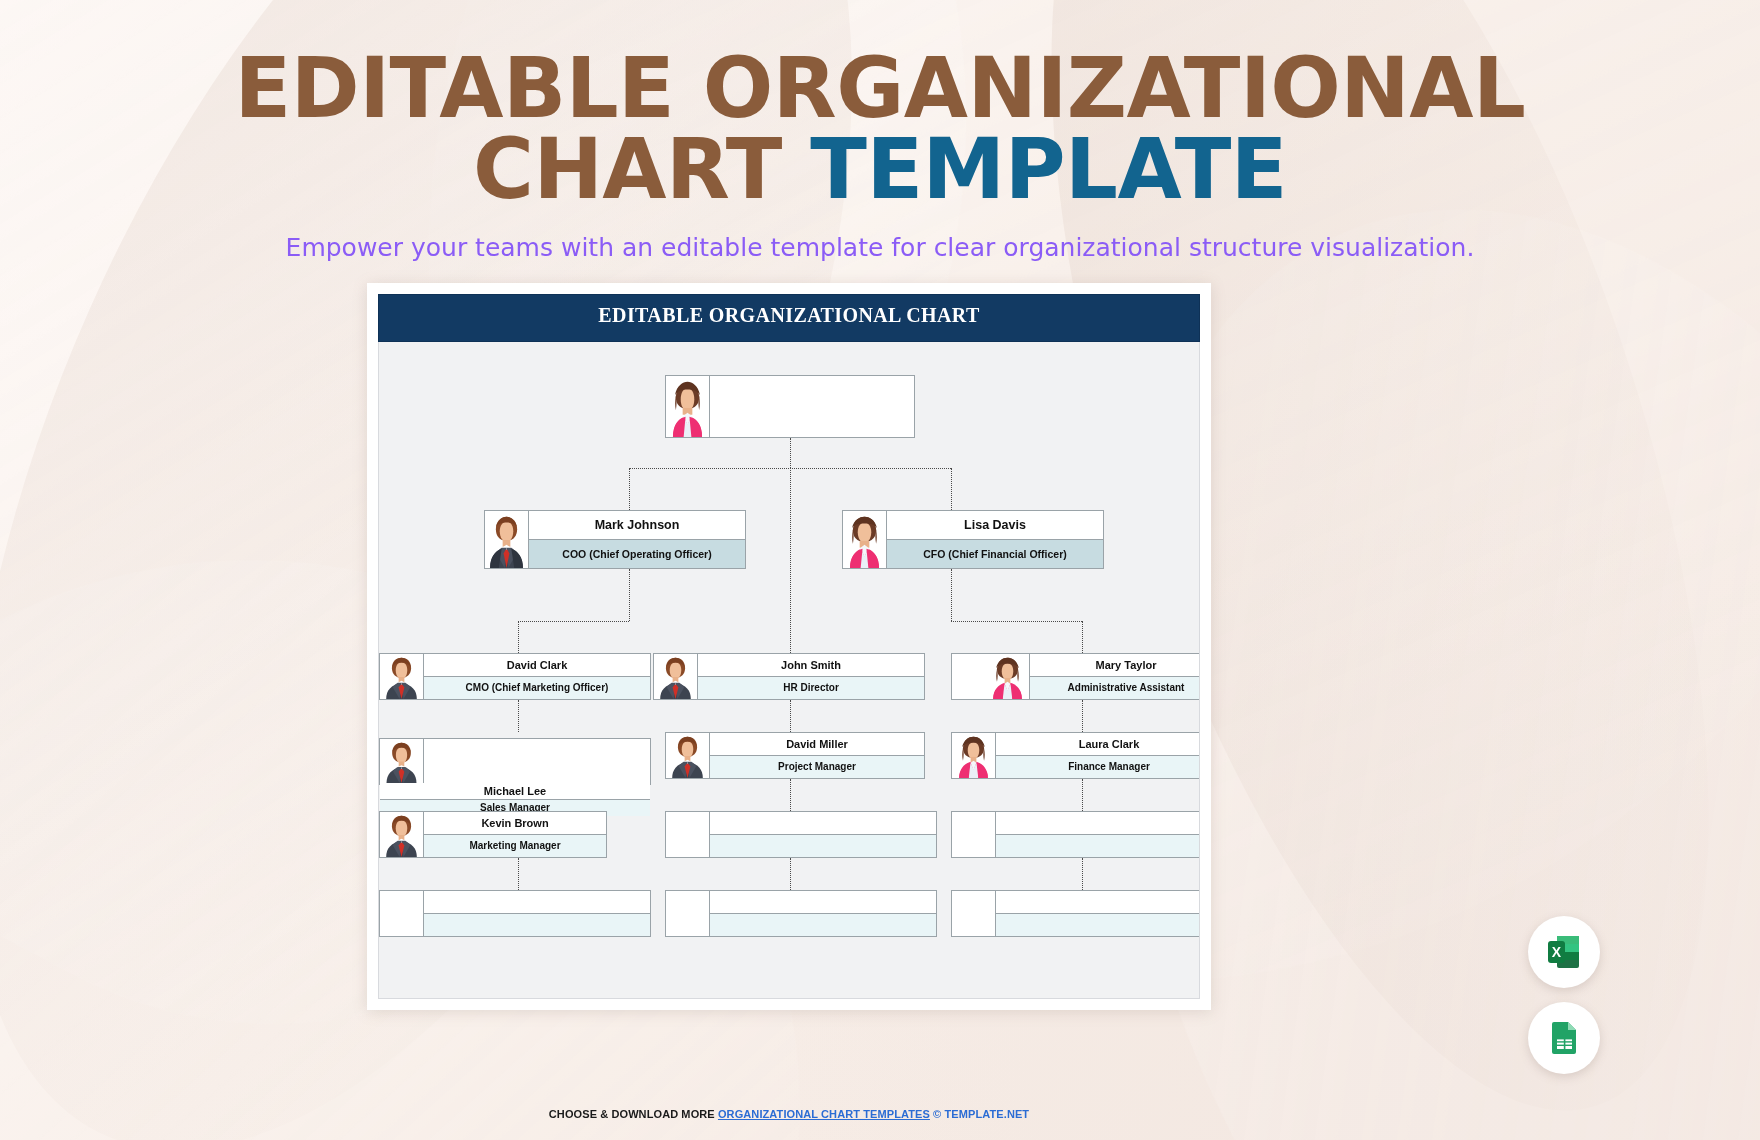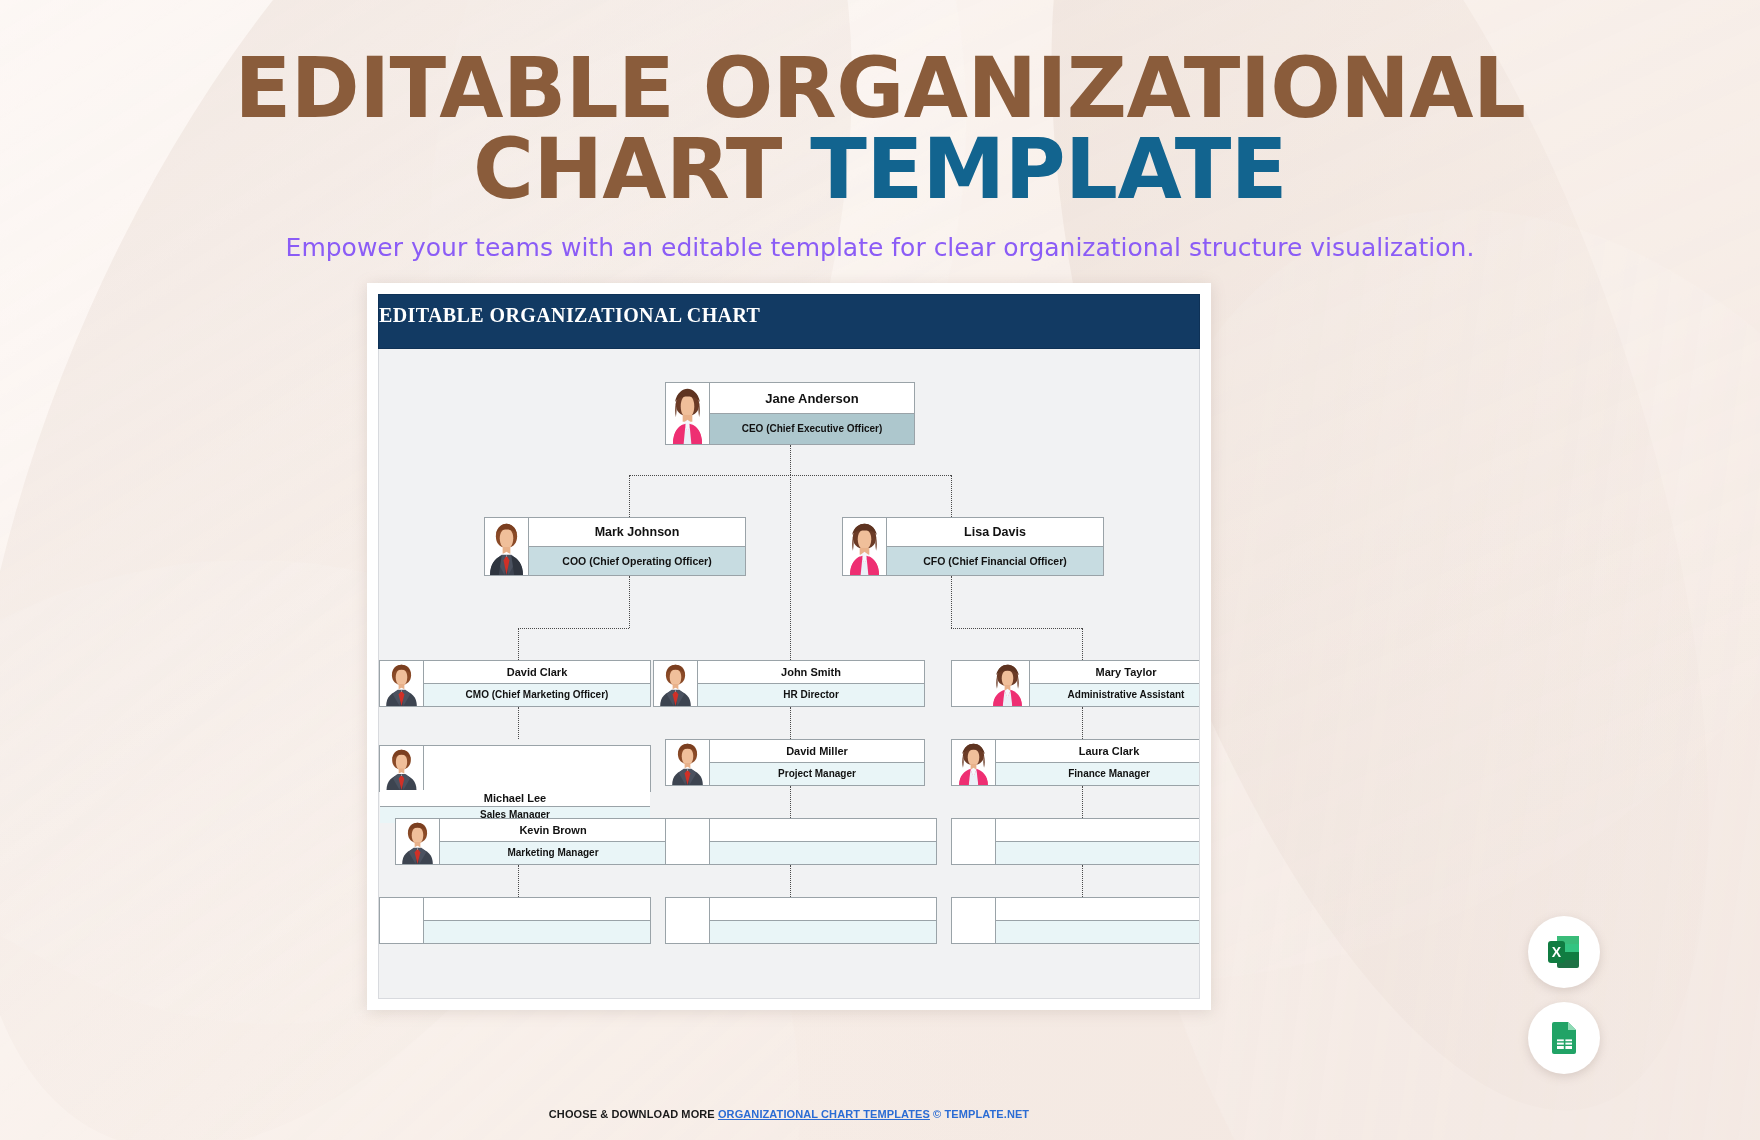--- a/index.html
+++ b/index.html
@@ -63,25 +63,26 @@
     left: 367px; top: 283px;
     width: 844px; height: 727px;
     background: #ffffff;
     box-shadow: 0 2px 14px rgba(120,100,90,0.18);
     padding: 11px;
   }
   .card-inner { width: 100%; height: 100%; display:flex; flex-direction: column; }
   .chart-title {
     background: #123a63;
     color: #ffffff;
+    text-align: center;
     font-family: "Liberation Serif", serif;
     font-weight: 700;
     font-size: 20px;
     letter-spacing: 0.4px;
-    padding: 9px 0 21px;
+    padding: 9px 0 14px;
     border: 1px solid #0e3156;
   }
   .chart-body {
     position: relative;
     flex: 1;
     background: #f1f2f3;
     border: 1px solid #d8dade;
     border-top: none;
     overflow: hidden;
   }
@@ -218,24 +219,20 @@
             <path d="M15 24c0-7 3-11 7-11s7 4 7 11-3 12-7 12-7-5-7-12z" fill="#f0bf9a"></path>
             <path d="M9 20c2-10 8-14 13-14s11 4 13 14c-2-4-6-6-13-6s-11 2-13 6z" fill="#5e3320"></path>
             <path d="M10 20c-1 6-1 11 0 15 1-6 1-10 0-15zM34 20c1 6 1 11 0 15-1-6-1-10 0-15z" fill="#6b3b26"></path>
             <path d="M17 33h10v7H17z" fill="#e8b18a"></path>
             <path d="M7 63c0-13 6-20 15-22 9 2 15 9 15 22z" fill="#f0437d"></path>
             <path d="M18 41l4 10 4-10-4-3z" fill="#f4f7fb"></path>
             <path d="M18 41c-2 6-2 14-2 22h12c0-8 0-16-2-22l-4 9z" fill="#eaf0f7"></path>
             <path d="M7 63c0-12 5-19 13-21l-2 21z" fill="#ee2f72"></path>
             <path d="M37 63c0-12-5-19-13-21l2 21z" fill="#ee2f72"></path>
           </svg>
-        </div>
-        <div class="fields">
-          <div class="name">Jane Anderson</div>
-          <div class="role">CEO (Chief Executive Officer)</div>
         </div>
       </div>
 
       <div class="node exec2" style="left:105px; top:168px; width:262px; height:59px;">
         <div class="photo">
           <svg viewBox="0 0 44 59" preserveAspectRatio="xMidYMax meet" aria-hidden="true">
             <path d="M11 19c0-8 5-13 11-13s11 5 11 13c0 7-4 12-11 12s-11-5-11-12z" fill="#8a4a27"></path>
             <path d="M15 21c0-6 3-10 7-10s7 4 7 10-3 11-7 11-7-5-7-11z" fill="#f0bf9a"></path>
             <path d="M11 17c2-8 7-11 11-11s9 3 11 11c-2-4-6-5-11-5s-9 1-11 5z" fill="#7b3f20"></path>
             <path d="M18 30h8v7h-8z" fill="#e8b18a"></path>
@@ -390,21 +387,21 @@
             <path d="M7 47c0-9 5-15 12-17l-2 17z" fill="#ee2f72"></path>
             <path d="M37 47c0-9-5-15-12-17l2 17z" fill="#ee2f72"></path>
           </svg>
         </div>
         <div class="fields">
           <div class="name">Laura Clark</div>
           <div class="role">Finance Manager</div>
         </div>
       </div>
 
-      <div class="node" style="left:16px; top:469px; width:272px; height:47px;">
+      <div class="node" style="left:0px; top:469px; width:228px; height:47px;">
         <div class="photo">
           <svg viewBox="0 0 44 47" preserveAspectRatio="xMidYMax meet" aria-hidden="true">
             <path d="M12 15c0-7 4-11 10-11s10 4 10 11c0 6-4 10-10 10s-10-4-10-10z" fill="#8a4a27"></path>
             <path d="M16 17c0-5 2-8 6-8s6 3 6 8-2 9-6 9-6-4-6-9z" fill="#f0bf9a"></path>
             <path d="M12 14c2-7 6-10 10-10s8 3 10 10c-2-3-5-5-10-5s-8 2-10 5z" fill="#7b3f20"></path>
             <path d="M19 24h6v6h-6z" fill="#e8b18a"></path>
             <path d="M6 47c0-9 5-15 16-17 11 2 16 8 16 17z" fill="#3d4450"></path>
             <path d="M18 30l4 8 4-8-4-2z" fill="#ffffff"></path>
             <path d="M18 30c-2 1-4 3-5 5l7 12 2-17z" fill="#4b5260"></path>
             <path d="M26 30c2 1 4 3 5 5l-7 12-2-17z" fill="#4b5260"></path>

